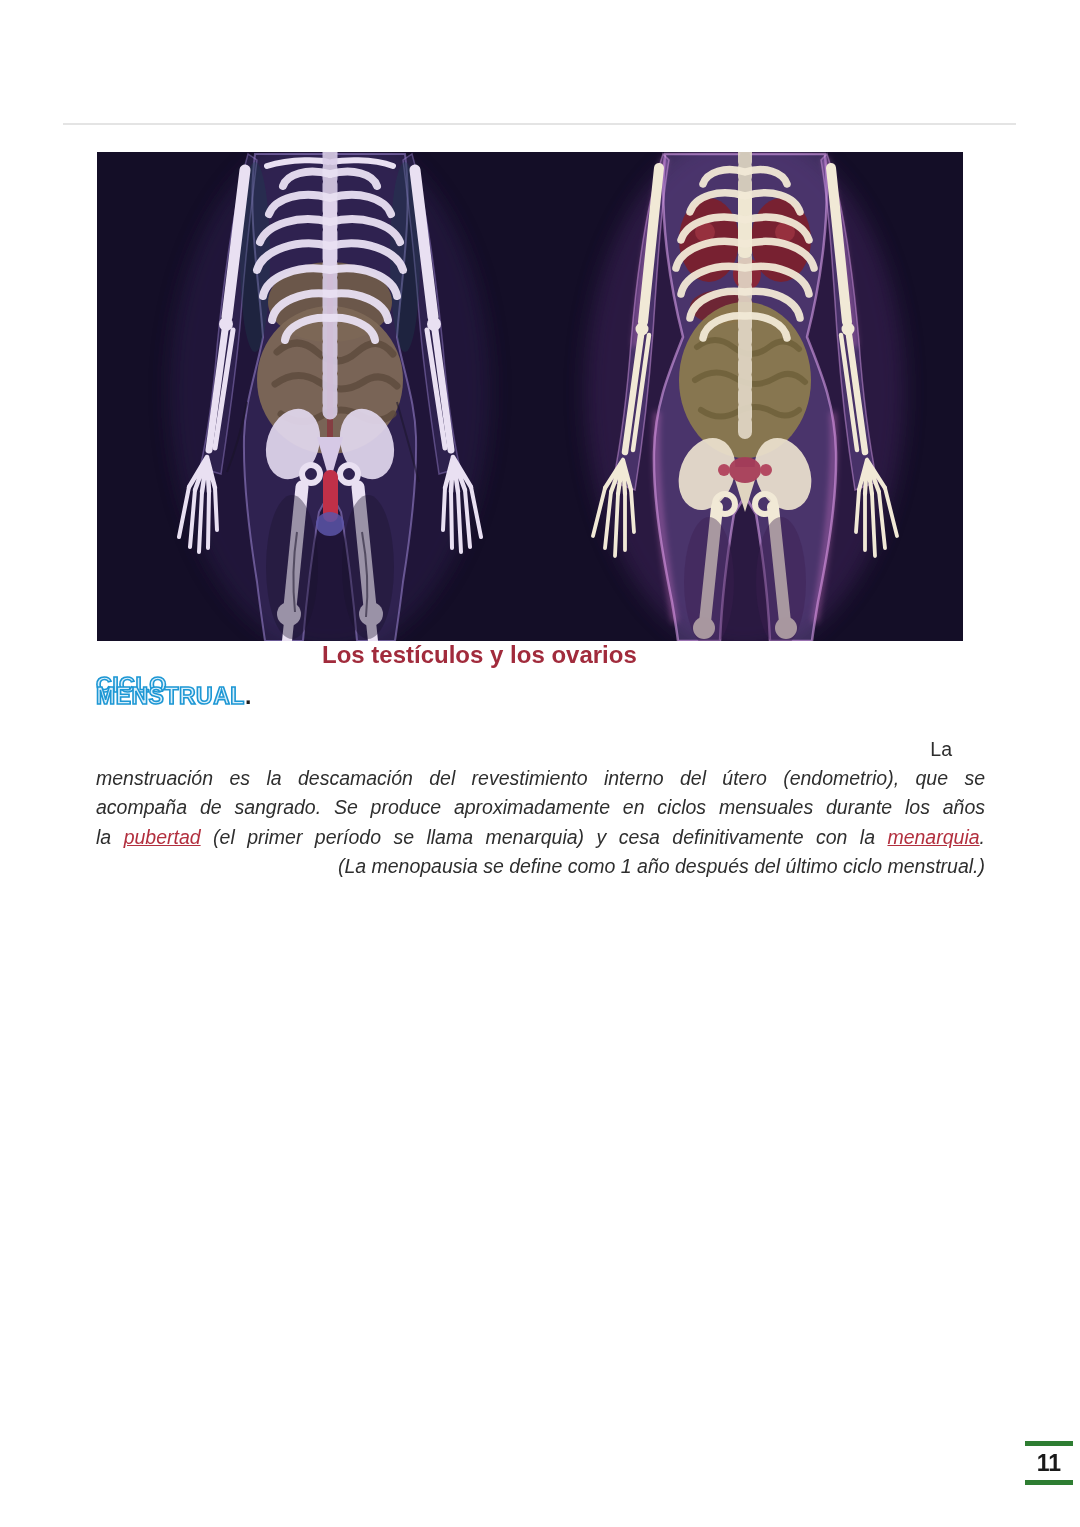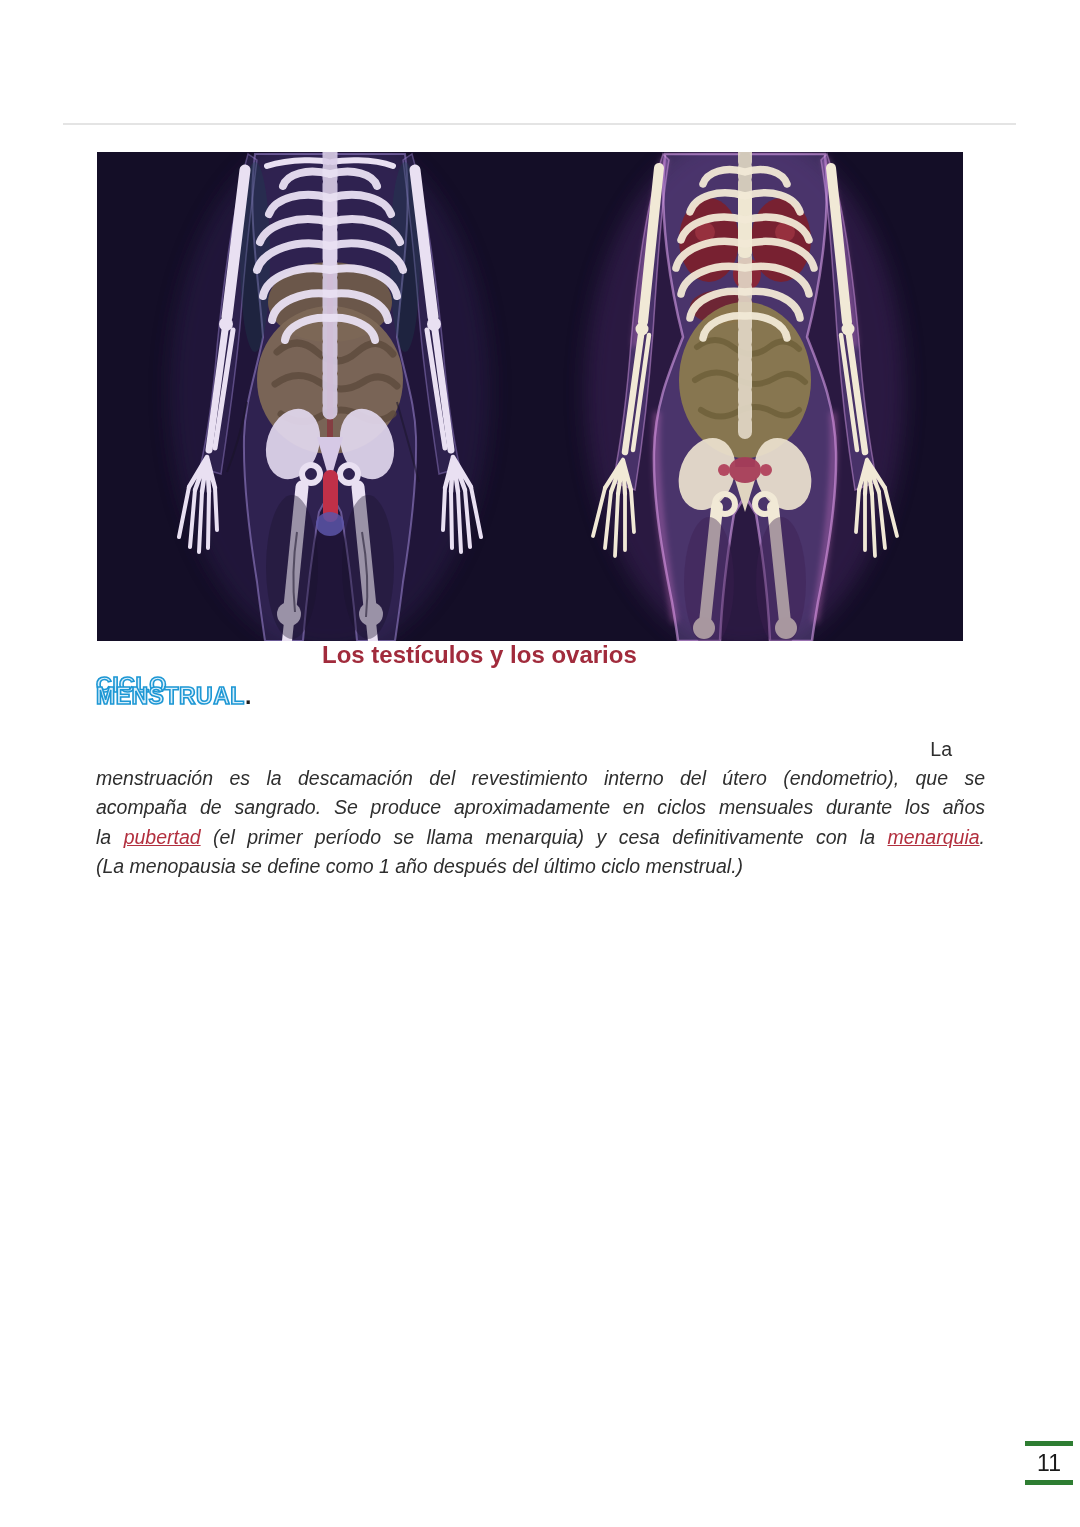--- a/index.html
+++ b/index.html
@@ -47,34 +47,34 @@
   }
   .lead-line{
     position:absolute;left:96px;top:735px;width:889px;box-sizing:border-box;
     text-align:right;padding-right:33px;
     font-size:19.5px;color:#2e2e2e;line-height:29px;
   }
   .para{
     position:absolute;left:96px;top:764px;width:889px;
     font-size:19.5px;color:#2e2e2e;line-height:29.4px;font-style:italic;
   }
-  .para-line{width:100%;}
+  .para-line{width:100%;text-align:right;}
   .para-line.j{text-align:justify;text-align-last:justify;}
   .doc-link{color:#b22f3e;text-decoration:underline;cursor:pointer;}
   .subheading{
     position:absolute;left:96px;top:916px;
     font-size:20px;font-weight:bold;color:#a12b3c;line-height:26px;
   }
   .page-num-box{
     position:absolute;right:7px;top:1441px;width:48px;
     text-align:center;
   }
   .green-bar{height:5px;background:#2e7d32;}
   .page-num{
-    font-size:23px;color:#1a1a1a;line-height:34px;
+    font-size:23px;color:#1a1a1a;line-height:34px;font-weight:bold;
   }
 </style>
 </head>
 <body>
 
 <div class="page">
 
   <div class="rule"></div>
 
   <div class="figure-wrap">

